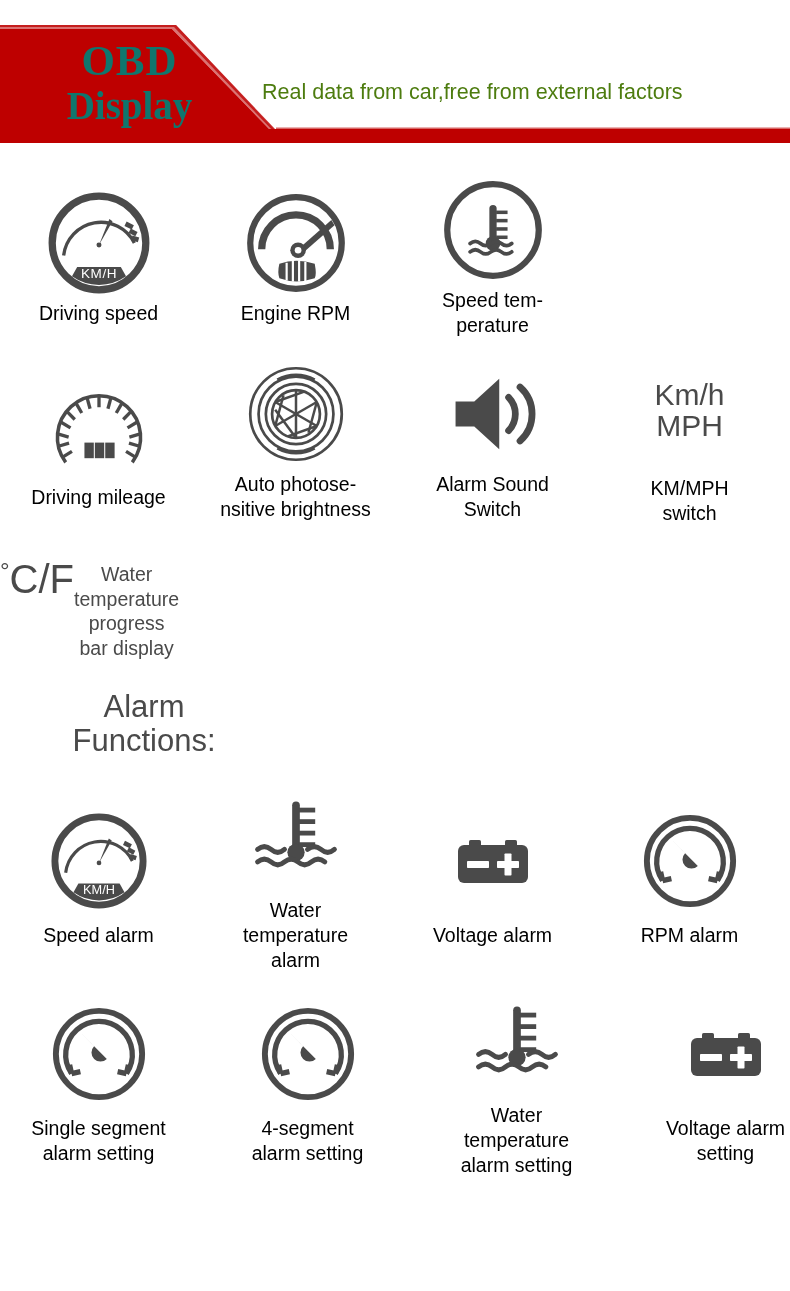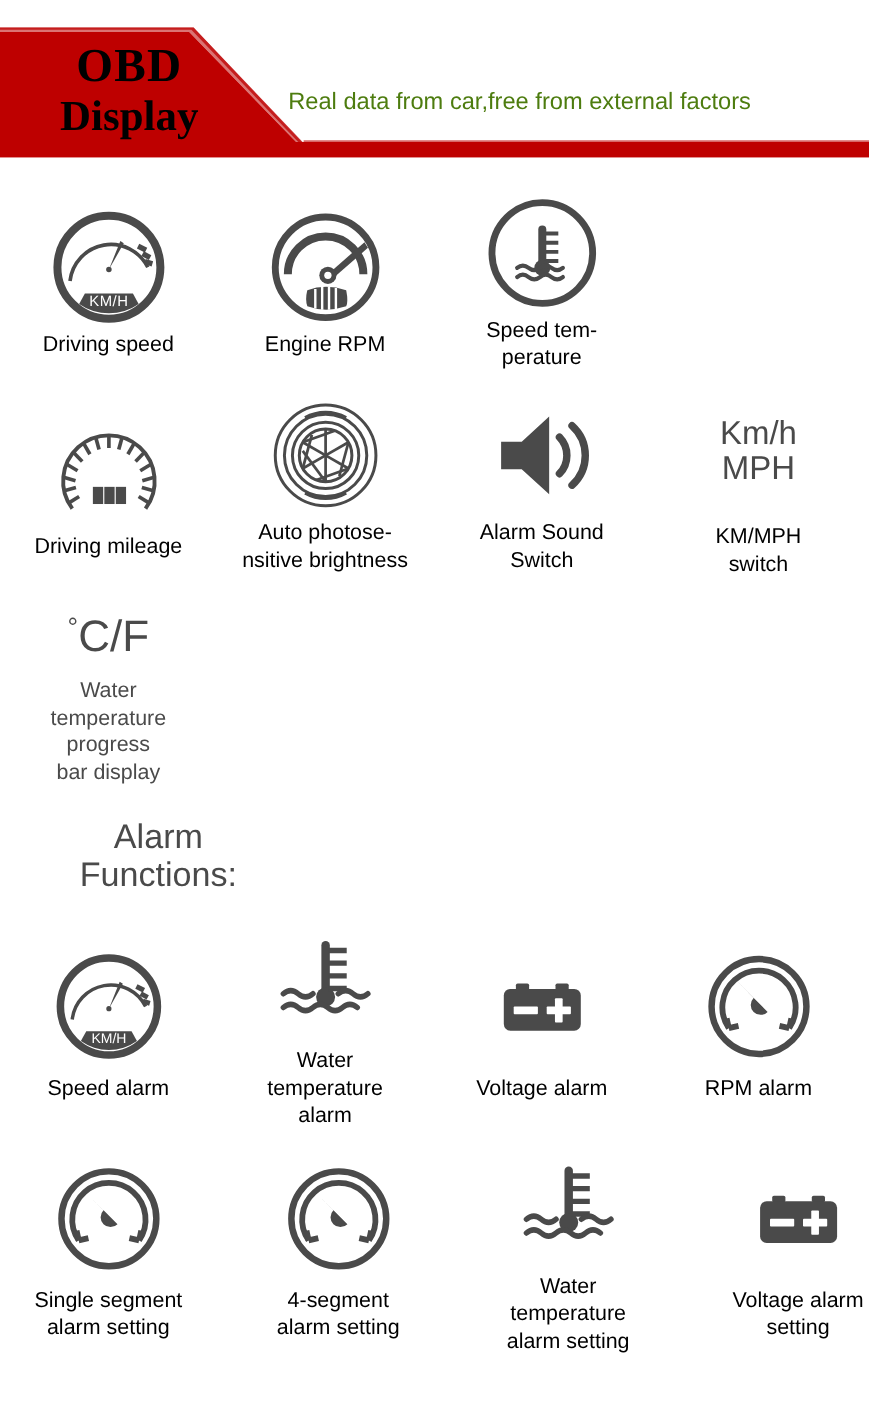--- a/index.html
+++ b/index.html
@@ -33,23 +33,24 @@
     left: 0; top: 0;
     width: 790px;
     height: 150px;
   }
   .brand {
     position: absolute;
     left: 0;
     top: 38px;
     width: 235px;
     text-align: center;
-    color: #000000;
+    color: #0f766e;
     font-family: "Liberation Serif", serif;
     font-weight: bold;
+    padding-left: 12px;
   }
   .brand-line1 {
     font-size: 43px;
     line-height: 46px;
     letter-spacing: 1px;
     display: block;
   }
   .brand-line2 {
     font-size: 39px;
     line-height: 44px;
@@ -102,22 +103,21 @@
 
   
   .row1 { margin-top: 28px; }
   .row2 { margin-top: 20px; }
 
   
   .cf-block {
     width: 197px;
     margin-top: 22px;
     display: flex;
-    flex-direction: column;
-    align-items: center;
+    align-items: flex-start;
   }
   .cf-symbol {
     font-size: 40px;
     line-height: 46px;
     color: #4a4a4a;
     letter-spacing: 0px;
   }
   .cf-symbol .deg {
     font-size: 24px;
     vertical-align: 14px;

